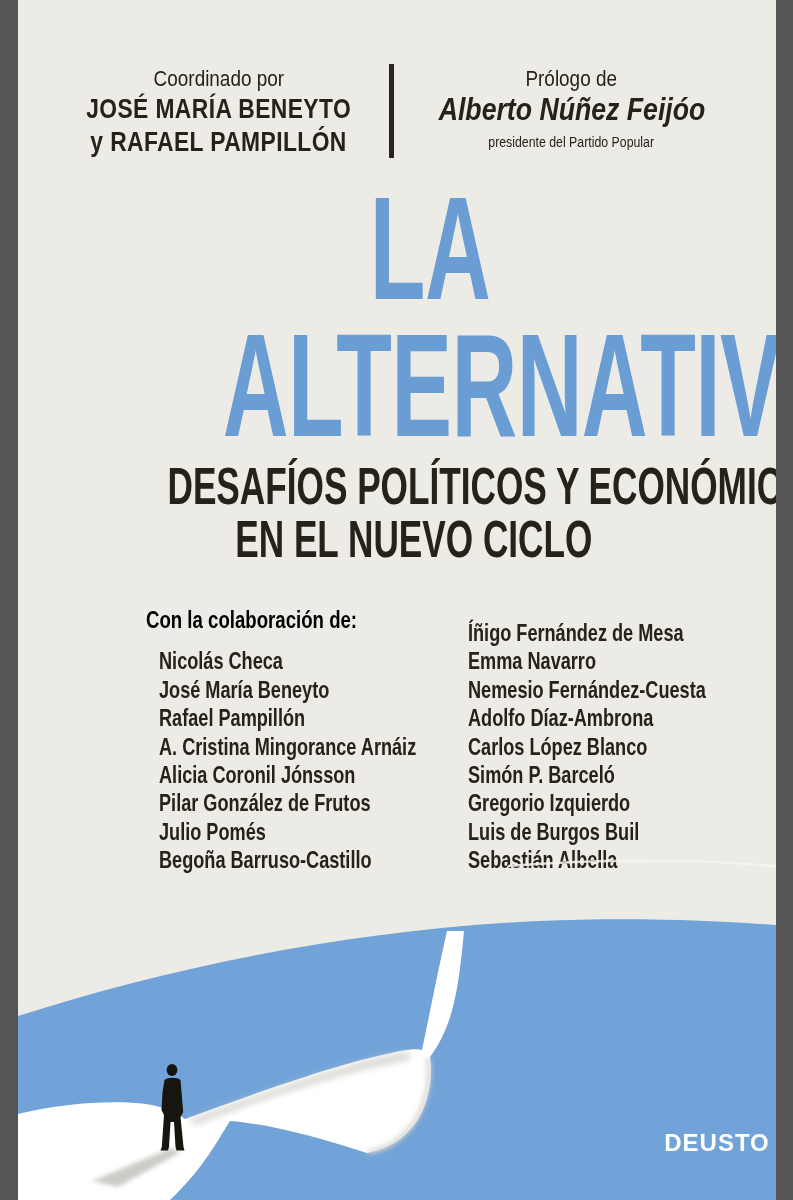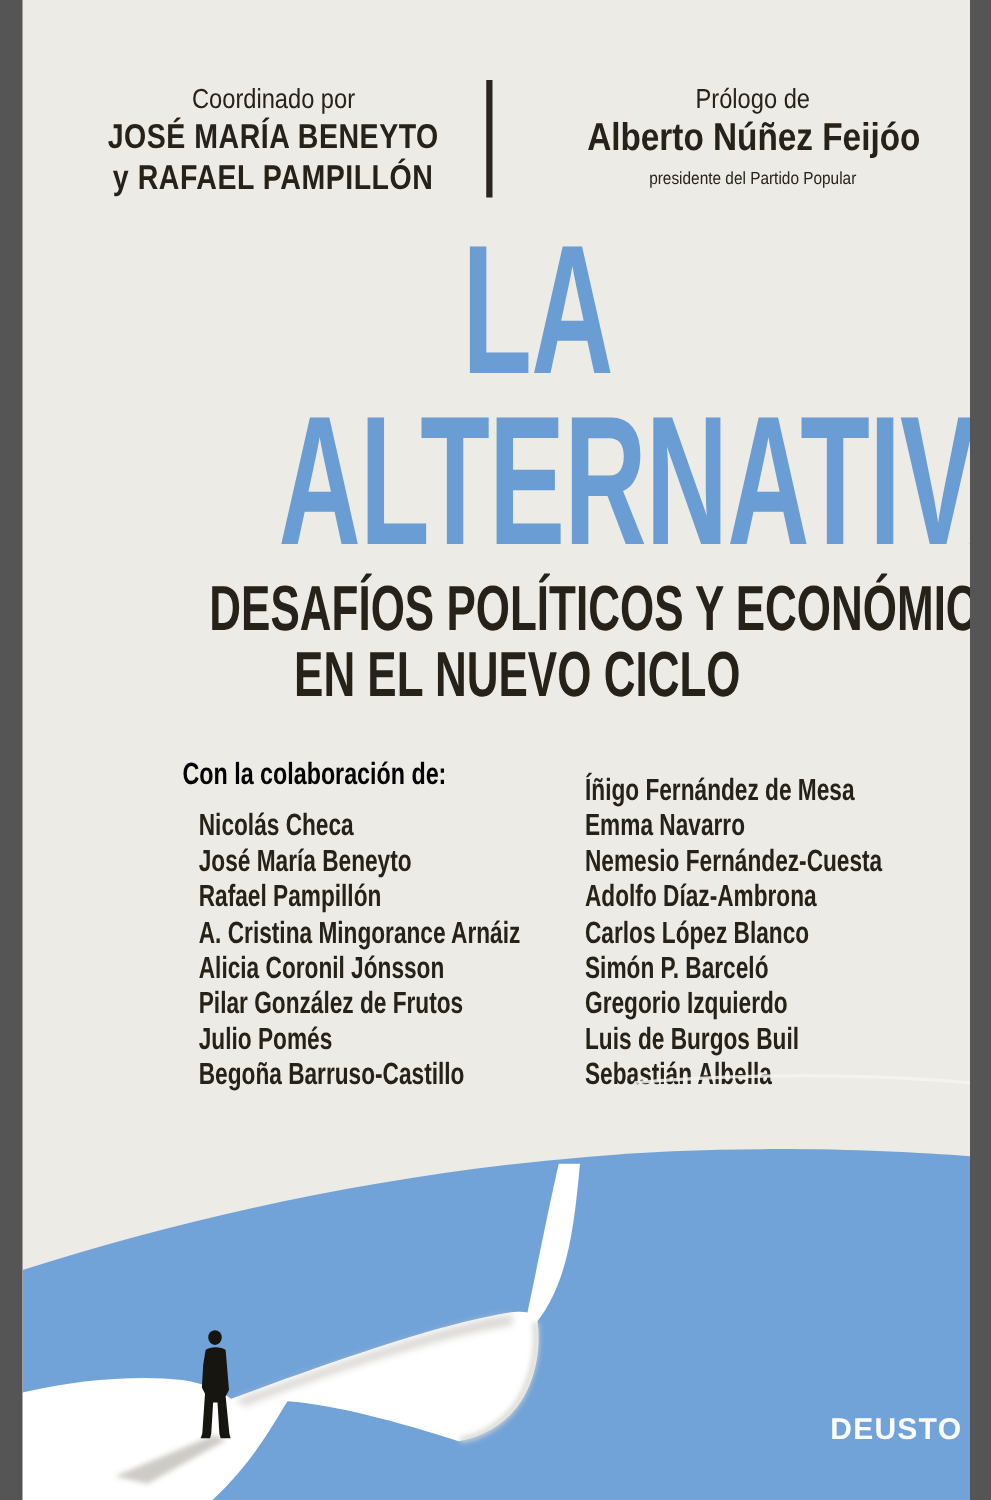--- a/index.html
+++ b/index.html
@@ -15,24 +15,24 @@
     overflow:hidden;
     color:#262219;
   }
   
   .sq{display:inline-block;white-space:nowrap;transform:scaleX(var(--sx,1));transform-origin:center center;}
   .sq-l{display:inline-block;white-space:nowrap;transform:scaleX(var(--sx,1));transform-origin:left center;}
 
   
   .hdr-col{position:absolute;text-align:center;}
   .hdr-left{left:30px;top:66px;width:342px;}
-  .hdr-right{left:415px;top:66px;width:340px;}
+  .hdr-right{left:384px;top:66px;width:340px;}
   .hdr-label{font-size:22px;line-height:26px;font-weight:400;--sx:.86;}
   .hdr-names{font-size:27.5px;line-height:33px;font-weight:600;--sx:.83;letter-spacing:.5px;}
-  .hdr-name-big{font-size:31px;line-height:36px;font-weight:700;--sx:.86;}
+  .hdr-name-big{font-size:31px;line-height:36px;font-weight:700;font-style:italic;--sx:.86;}
   .hdr-role{font-size:14px;line-height:28px;font-weight:400;--sx:.88;}
   .divider{position:absolute;left:371px;top:64px;width:5px;height:94px;background:#2a2520;}
 
   
   .title{position:absolute;left:16px;top:180px;width:793px;text-align:center;color:#6a9dd3;font-weight:700;}
   .title .line{display:block;font-size:147px;line-height:137px;letter-spacing:-1px;--sx:.62;}
 
   
   .subtitle{position:absolute;left:0;top:460px;width:793px;text-align:center;font-weight:700;color:#262219;}
   .subtitle .line{display:block;font-size:51px;line-height:53px;--sx:.69;}

